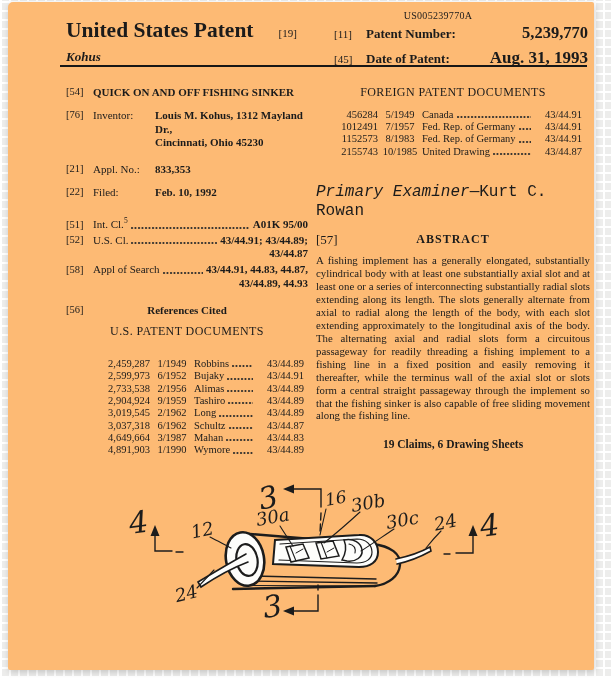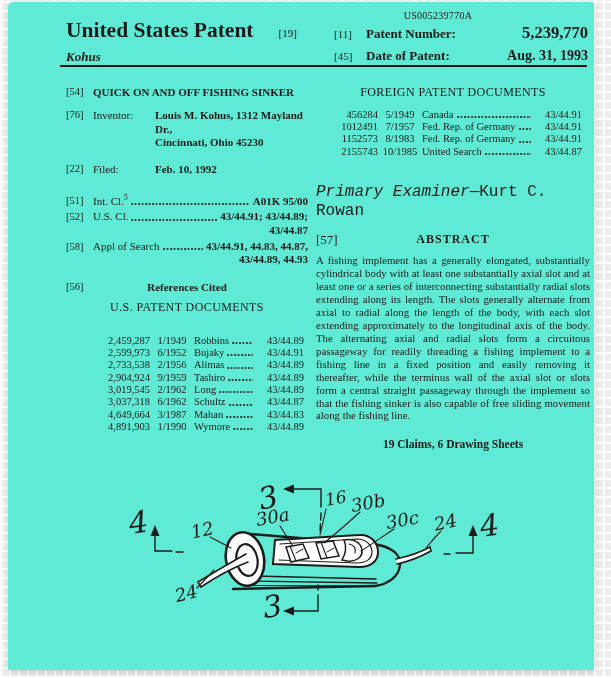--- a/index.html
+++ b/index.html
@@ -6,35 +6,35 @@
   body{
     background-color:#ededec;
     background-image:
       repeating-linear-gradient(0deg,#ffffff 0 2px,rgba(255,255,255,0) 2px 9px),
       repeating-linear-gradient(90deg,#ffffff 0 2px,rgba(255,255,255,0) 2px 9px);
     font-family:"Liberation Serif", serif;
     color:#1b1b1b;
   }
   .page{
     position:absolute;left:8px;top:2px;width:586px;height:668px;
-    background:#5eead4;border-radius:5px 2px 2px 2px;
+    background:#fdba74;border-radius:5px 2px 2px 2px;
     box-shadow:1px 2px 6px rgba(0,0,0,.18);
   }
   
   .docnum{position:absolute;left:330px;top:8px;width:200px;text-align:center;font-size:10px;letter-spacing:.3px;}
   .title{position:absolute;left:58px;top:16px;font-size:21.5px;font-weight:bold;white-space:nowrap;}
   .title .brk-sm{font-size:11px;font-weight:normal;margin-left:25px;}
   .surname{position:absolute;left:58px;top:47px;font-size:13px;font-weight:bold;font-style:italic;}
   .hdr-right{position:absolute;left:326px;top:21px;width:254px;}
   .hdr-row{display:flex;align-items:baseline;}
   .hdr-row .brk{font-size:11px;width:26px;flex:none;}
   .hdr-row .hlbl{font-size:13px;font-weight:bold;margin-left:6px;}
   .hdr-row .hval{margin-left:auto;font-weight:bold;}
   .pnum{font-size:16.5px;}
-  .pdate{font-size:14px;text-align:right;}
+  .pdate{font-size:17px;text-align:right;}
   .rule{position:absolute;left:52px;right:7px;top:63px;border-top:2.2px solid #171717;}
   
   .col{position:absolute;top:80px;font-size:11px;line-height:1.22;}
   .col-left{left:58px;width:242px;}
   .col-right{left:308px;width:274px;}
   .f-row{display:flex;margin-bottom:10px;}
   .brk{width:27px;flex:none;font-size:10.5px;}
   .lbl{width:62px;flex:none;}
   .bold{font-weight:bold;}
   .dot-row{display:flex;align-items:flex-end;margin-bottom:2px;}
@@ -103,20 +103,25 @@
 
     <div class="f-row" style="margin-bottom:13px;">
       <span class="brk">[76]</span>
       <span class="lbl">Inventor:</span>
       <span class="bold">
         <span>Louis M. Kohus, 1312 Mayland Dr.,</span><br>
         <span>Cincinnati, Ohio 45230</span>
       </span>
     </div>
 
+    <div class="f-row">
+      <span class="brk">[21]</span>
+      <span class="lbl">Appl. No.:</span>
+      <span class="bold">833,353</span>
+    </div>
 
     <div class="f-row" style="margin-bottom:17px;">
       <span class="brk">[22]</span>
       <span class="lbl">Filed:</span>
       <span class="bold">Feb. 10, 1992</span>
     </div>
 
     <div class="dot-row">
       <span class="brk">[51]</span>
       <span class="nw"><span>Int. Cl.</span><sup style="font-size:7.5px;">5</sup></span>
@@ -233,21 +238,21 @@
       <div class="ref-row">
           <span class="f-no">1152573</span>
           <span class="ref-date">8/1983</span>
           <span class="ref-name">Fed. Rep. of Germany</span>
           <span class="leader"></span>
           <span class="ref-cls">43/44.91</span>
         </div>
       <div class="ref-row">
           <span class="f-no">2155743</span>
           <span class="ref-date">10/1985</span>
-          <span class="ref-name">United Search</span>
+          <span class="ref-name">United Drawing</span>
           <span class="leader"></span>
           <span class="ref-cls">43/44.87</span>
         </div>
     </div>
 
     <div class="exam">
       <div><span class="it">Primary Examiner</span><span>—Kurt C. Rowan</span></div>
     </div>
 
     <div class="abs-hdr">

